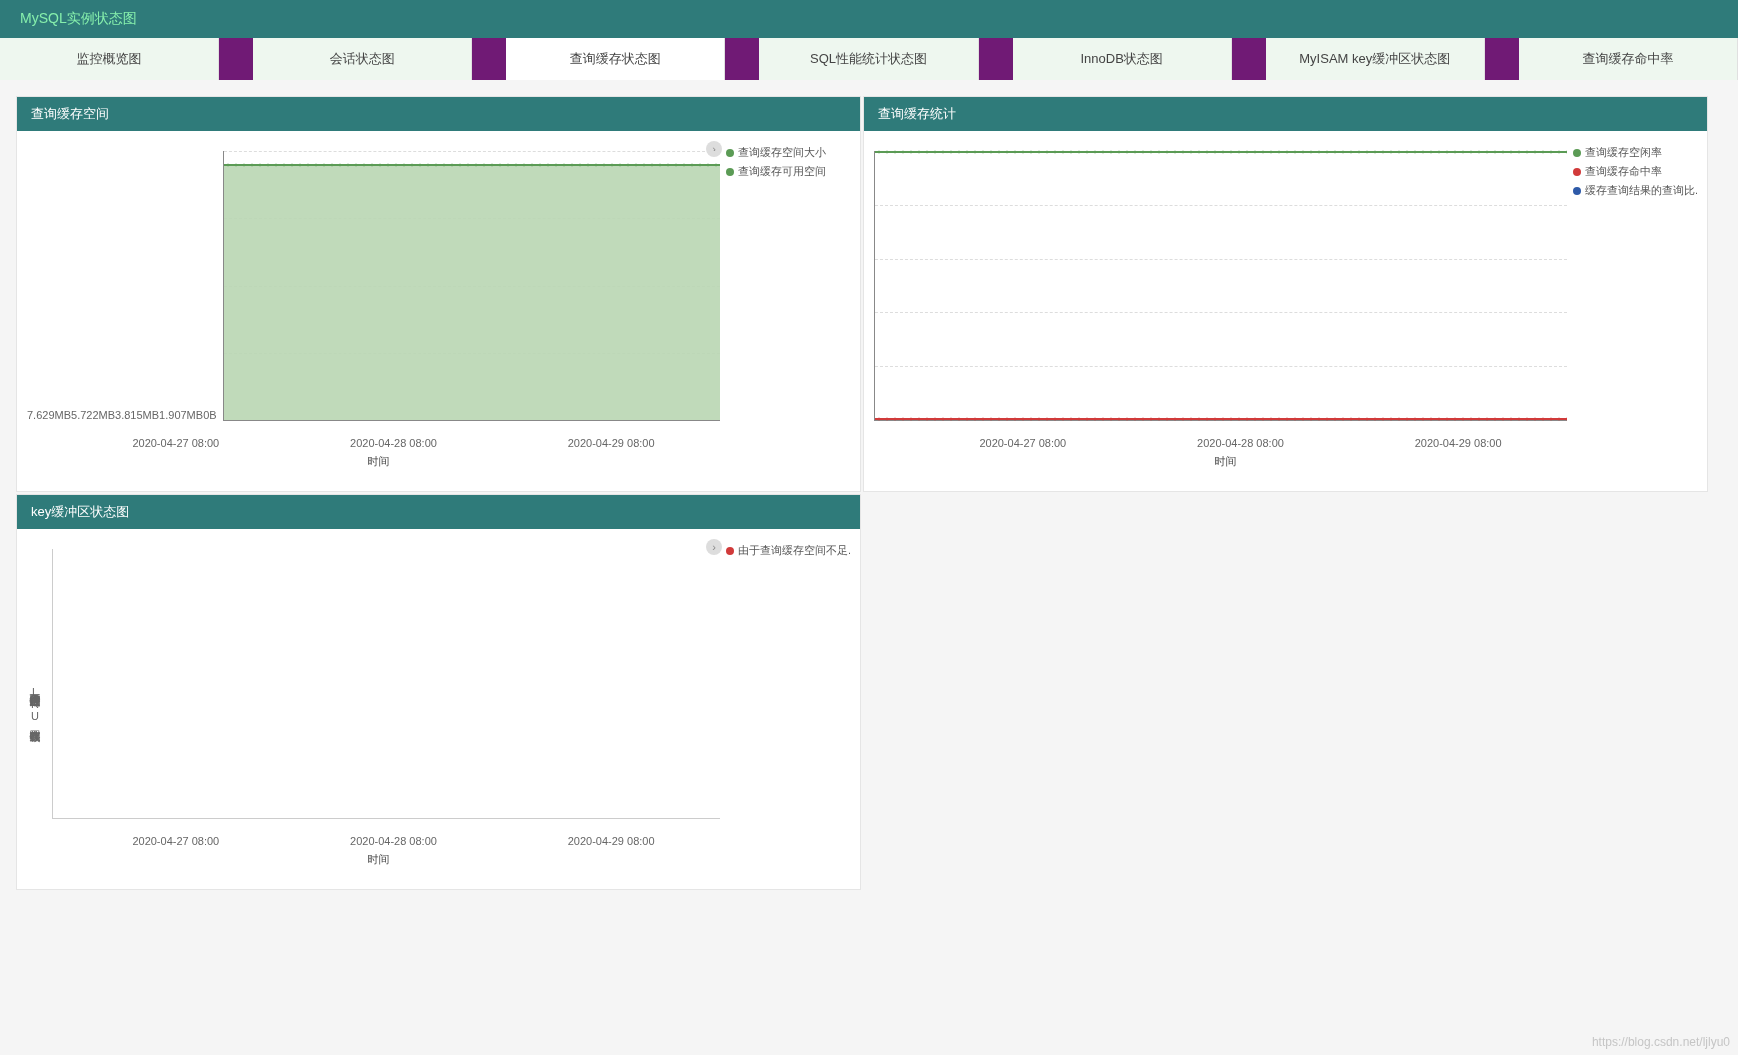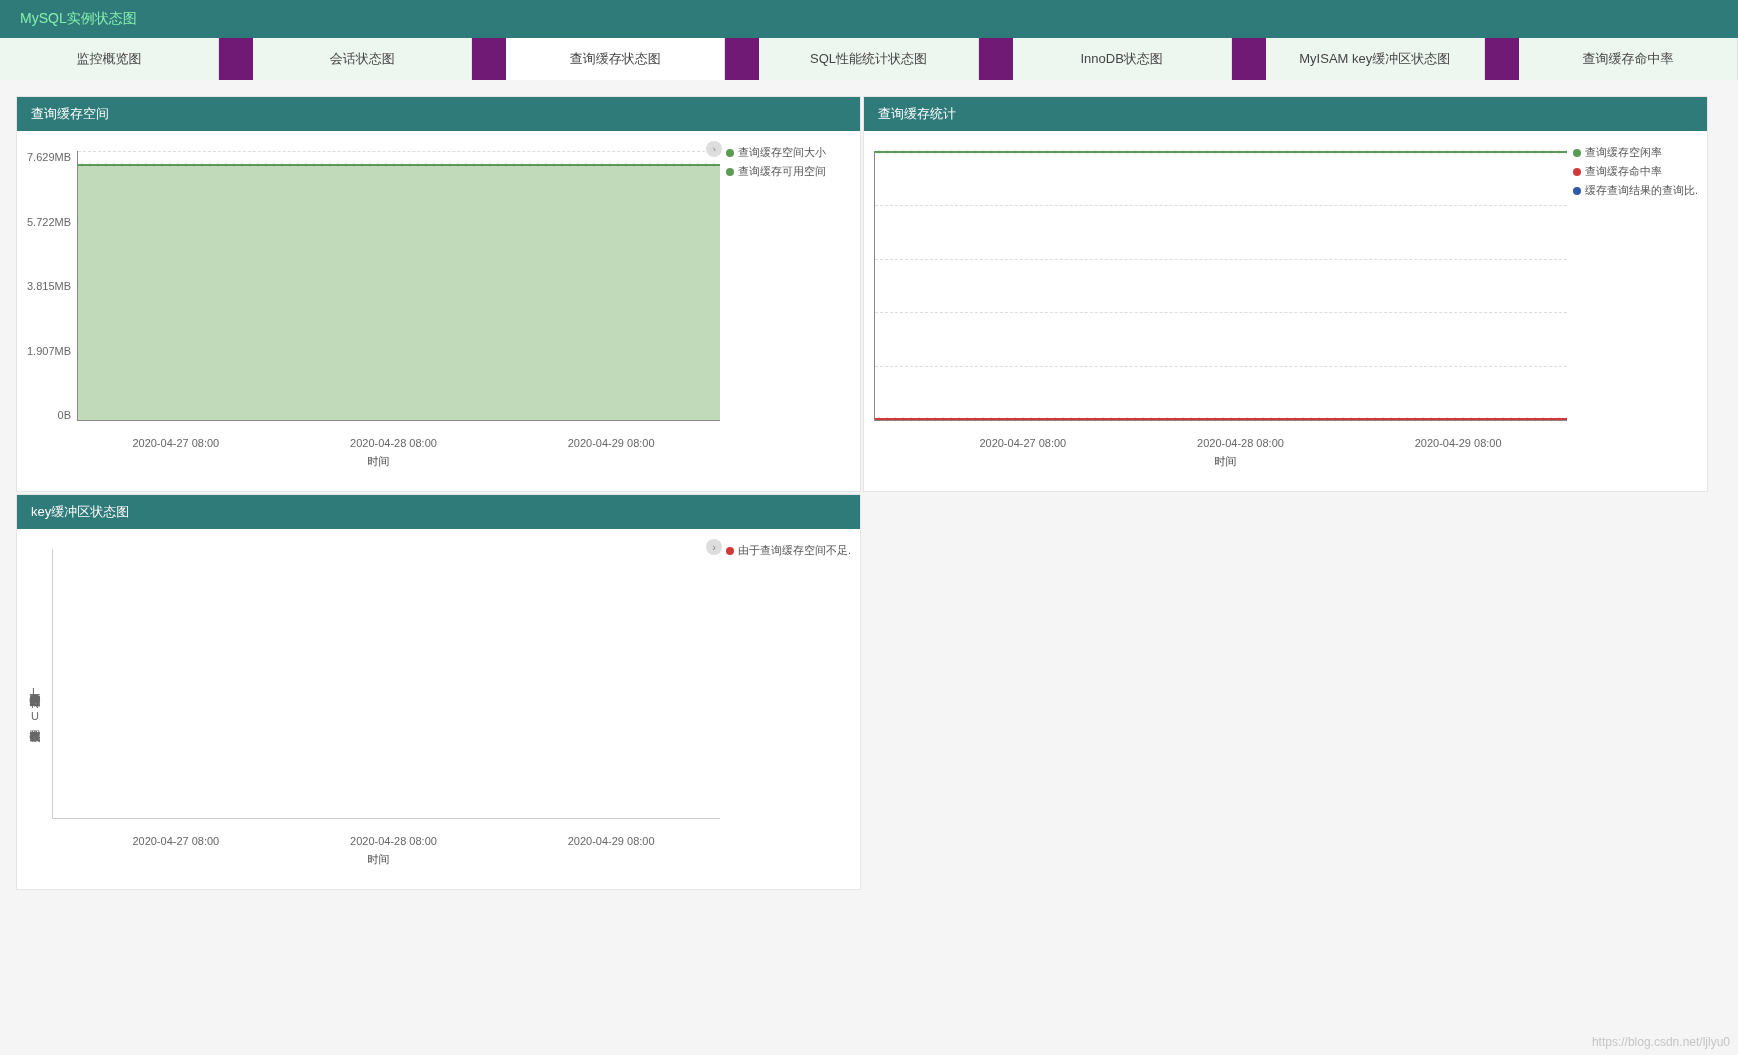--- a/index.html
+++ b/index.html
@@ -58,21 +58,20 @@
     height: 360px;
     display: flex;
   }
   .chart-area {
     flex: 1;
     position: relative;
     display: flex;
   }
   .y-axis {
     display: flex;
-    flex-direction: column;
     justify-content: space-between;
     align-items: flex-end;
     padding-right: 6px;
     font-size: 11px;
     color: #666;
     height: 270px;
     margin-top: 10px;
   }
   .y-axis.vertical-label {
     writing-mode: vertical-rl;

